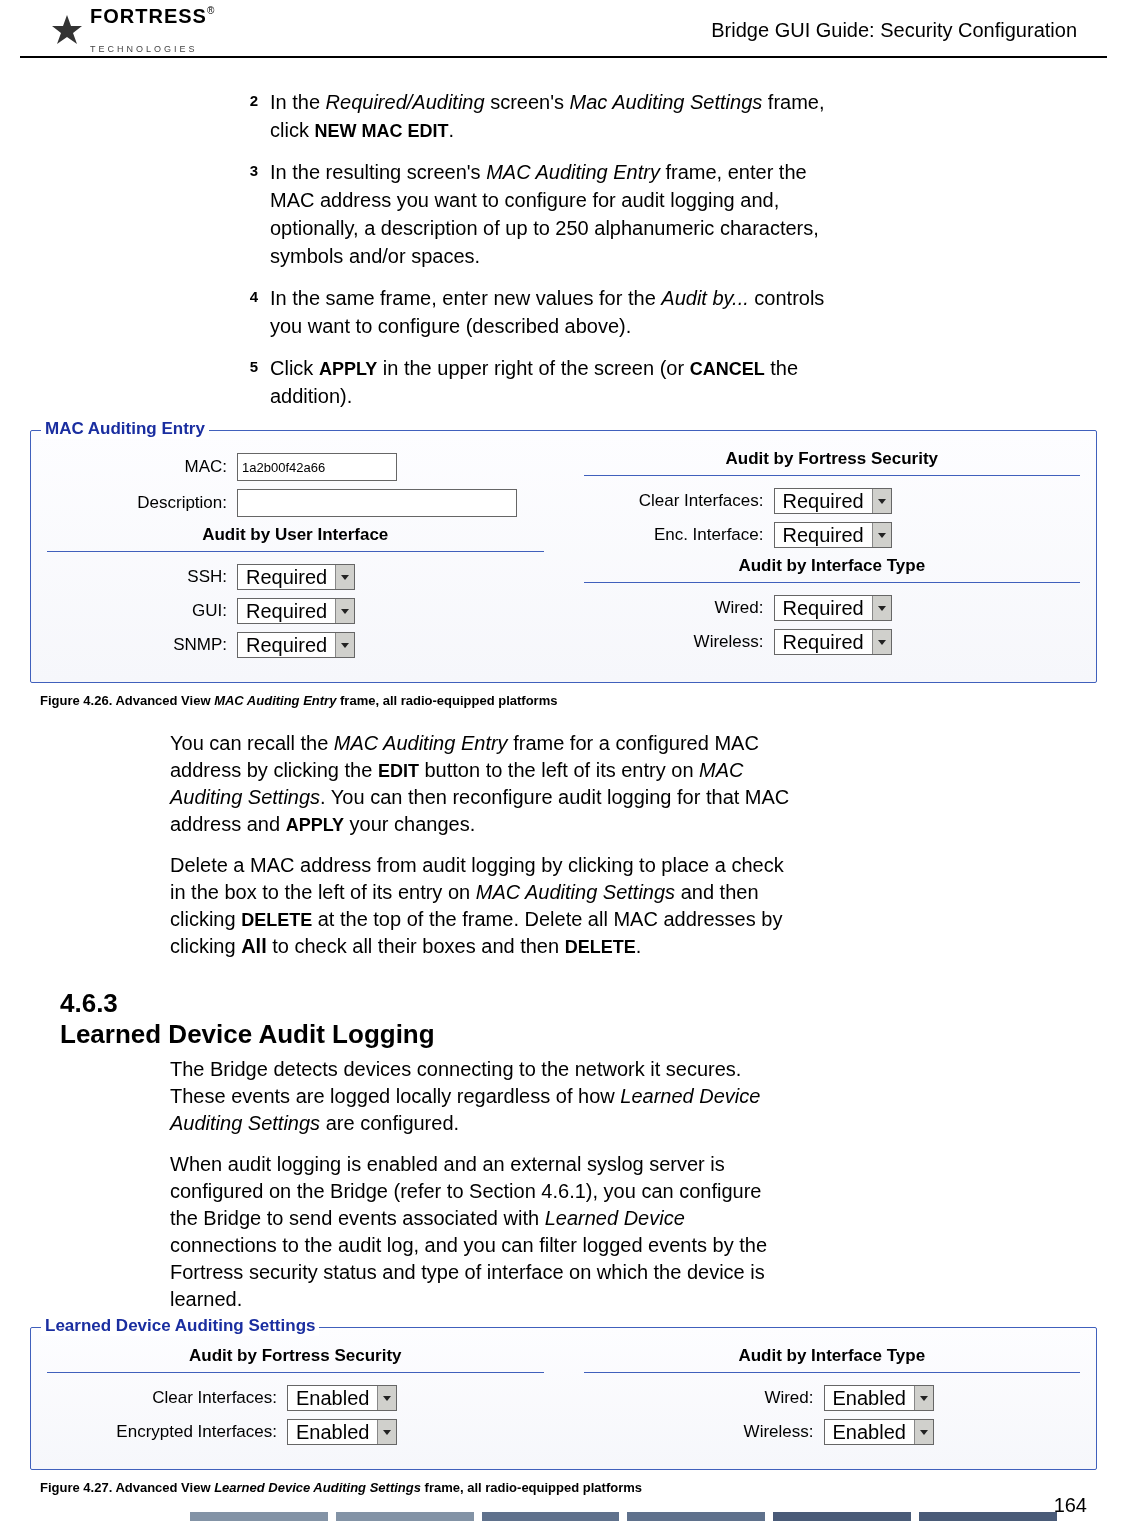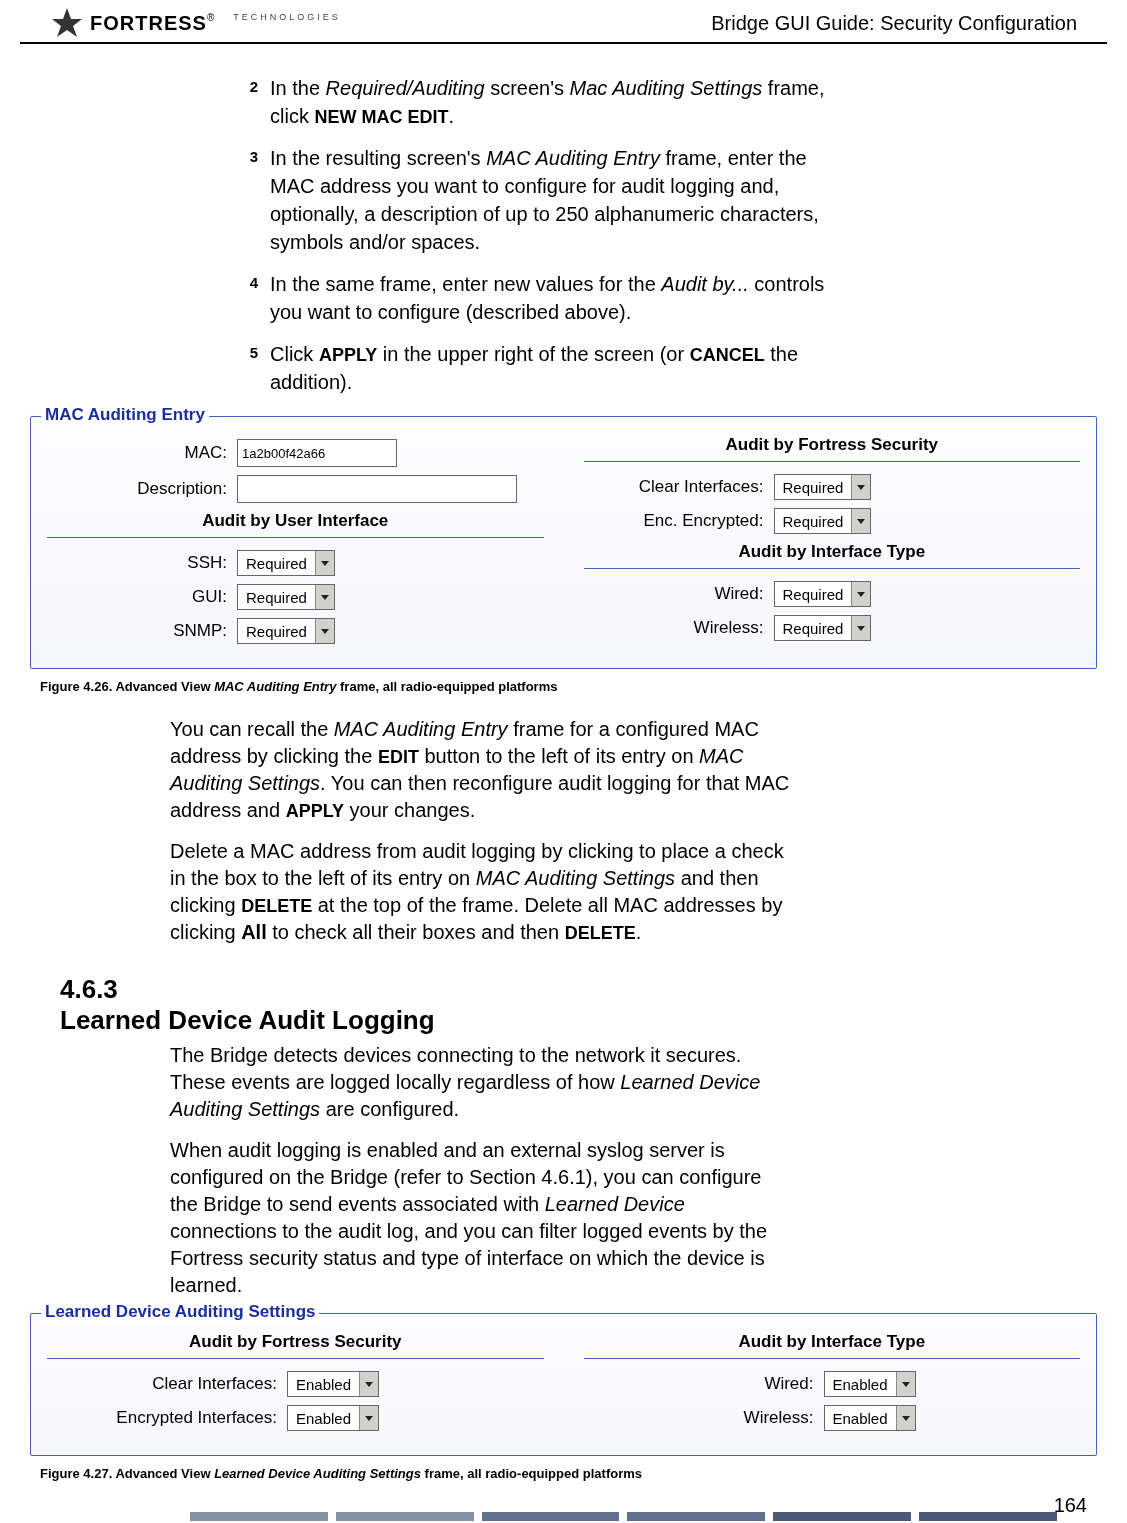--- a/index.html
+++ b/index.html
@@ -9,21 +9,21 @@
     margin: 0;
     padding: 0;
     width: 1127px;
     color: #000;
   }
   .page { position: relative; width: 1127px; min-height: 1523px; }
   .header-row { display: flex; justify-content: space-between; align-items: center;
                 padding: 6px 30px 2px 30px; border-bottom: 2px solid #000; margin: 0 20px 30px 20px; }
   .logo { display: flex; align-items: center; gap: 6px; }
   .logo-mark svg { display: block; }
-  .logo-text { display: flex; flex-direction: row; line-height: 1; gap: 19px; }
+  .logo-text { display: flex; flex-direction: column; line-height: 1; gap: 19px; }
   .logo-main { font-weight: 900; font-size: 20px; letter-spacing: 1px; }
   .logo-reg { font-size: 10px; vertical-align: top; }
   .logo-sub { font-size: 9px; letter-spacing: 3px; color: #444; }
   .header-title { font-size: 20px; }
   .content { padding: 0 60px 0 60px; }
   .step-list { margin: 0 0 20px 170px; max-width: 620px; }
   .step { display: flex; margin-bottom: 14px; line-height: 1.4; }
   .step-num { font-weight: bold; font-size: 15px; min-width: 28px; padding-top: 2px; text-align: right; padding-right: 12px; }
   .step-body { flex: 1; font-size: 20px; }
   .italic { font-style: italic; }
@@ -41,21 +41,21 @@
   .fs-section-title { font-weight: bold; font-size: 17px; text-align: center; margin: 4px 0 4px 0; }
   .fs-row { display: flex; align-items: center; margin: 8px 0; gap: 10px; }
   .fs-label { min-width: 180px; text-align: right; font-size: 17px; }
   .fs-weak .fs-label { min-width: 230px; }
   .fs-input { font-family: inherit; font-size: 13px; border: 1.5px solid #666;
               background: #fff; padding: 2px 4px; height: 22px; }
   .fs-input.mac { width: 150px; }
   .fs-input.desc { width: 270px; }
   .fs-select { display: inline-flex; align-items: stretch; height: 24px;
                border: 1.5px solid #666; background: #fff; }
-  .fs-select .val { padding: 2px 8px; font-size: 15px; display: flex; align-items: center; }
+  .fs-select .val { padding: 2px 8px; font-size: 20px; display: flex; align-items: center; }
   .fs-select .btn { width: 18px; background: #d0d0cc; border-left: 1px solid #888;
                     display: flex; align-items: center; justify-content: center; }
   .fs-select .btn::after { content: ""; border-left: 4px solid transparent;
                            border-right: 4px solid transparent; border-top: 5px solid #222; }
 
   .figure-cap { font-size: 13px; font-weight: bold; margin: 8px 40px 22px 40px; }
   .figure-cap .fi { font-style: italic; }
 
   .para { margin: 0 0 14px 170px; max-width: 620px; font-size: 20px; line-height: 1.35; }
   .h2row { display: flex; align-items: baseline; margin: 28px 0 6px 60px; flex-direction: column; }
@@ -162,21 +162,21 @@
         <div class="fs-section-title">Audit by Fortress Security</div>
         <div class="fs-hr"></div>
         <div class="fs-row">
           <div class="fs-label">Clear Interfaces:</div>
           <div class="fs-select">
               <span class="val">Required</span>
               <span class="btn"></span>
             </div>
         </div>
         <div class="fs-row">
-          <div class="fs-label">Enc. Encrypted:</div>
+          <div class="fs-label">Enc. Interface:</div>
           <div class="fs-select">
               <span class="val">Required</span>
               <span class="btn"></span>
             </div>
         </div>
         <div class="fs-section-title">Audit by Interface Type</div>
         <div class="fs-hr"></div>
         <div class="fs-row">
           <div class="fs-label">Wired:</div>
           <div class="fs-select">

